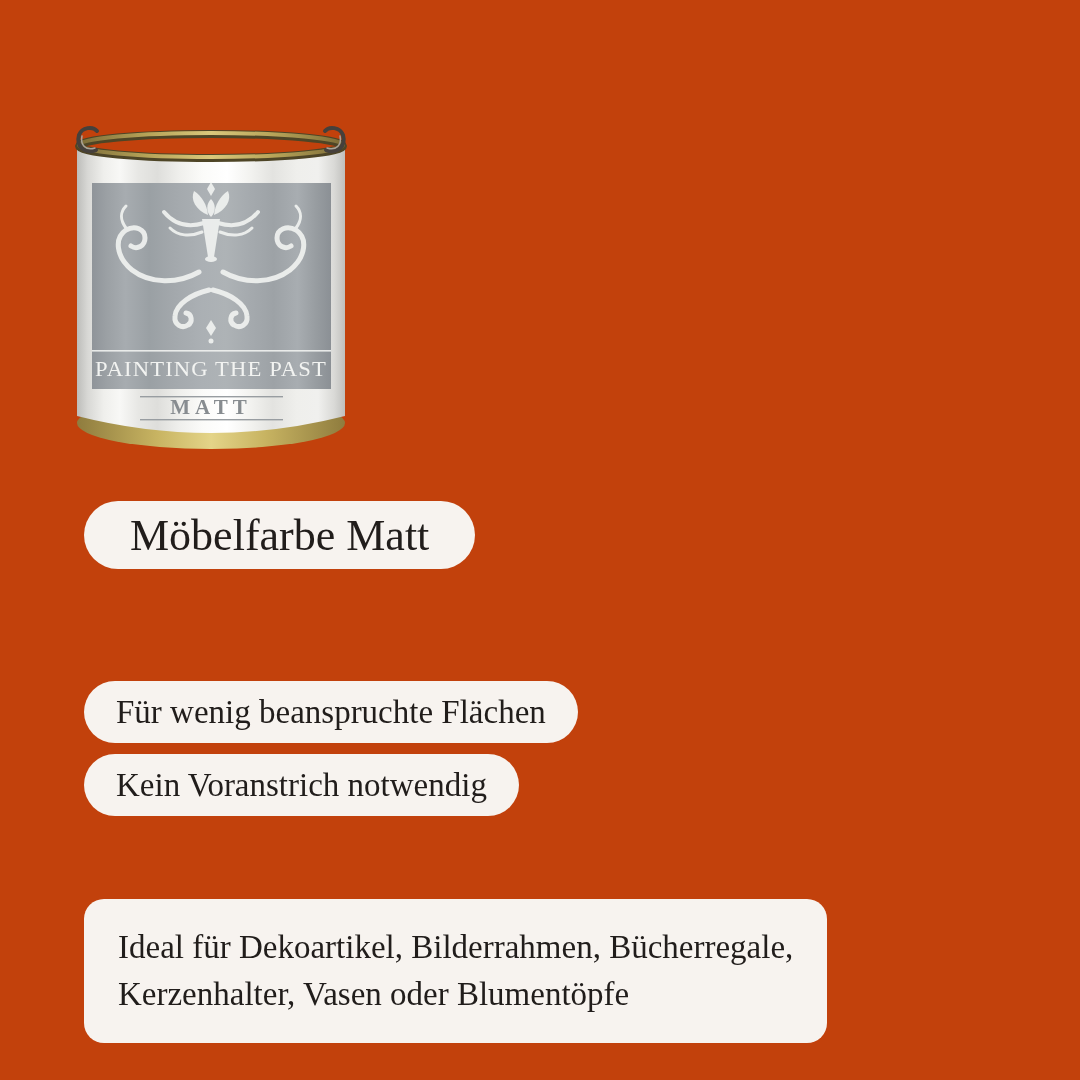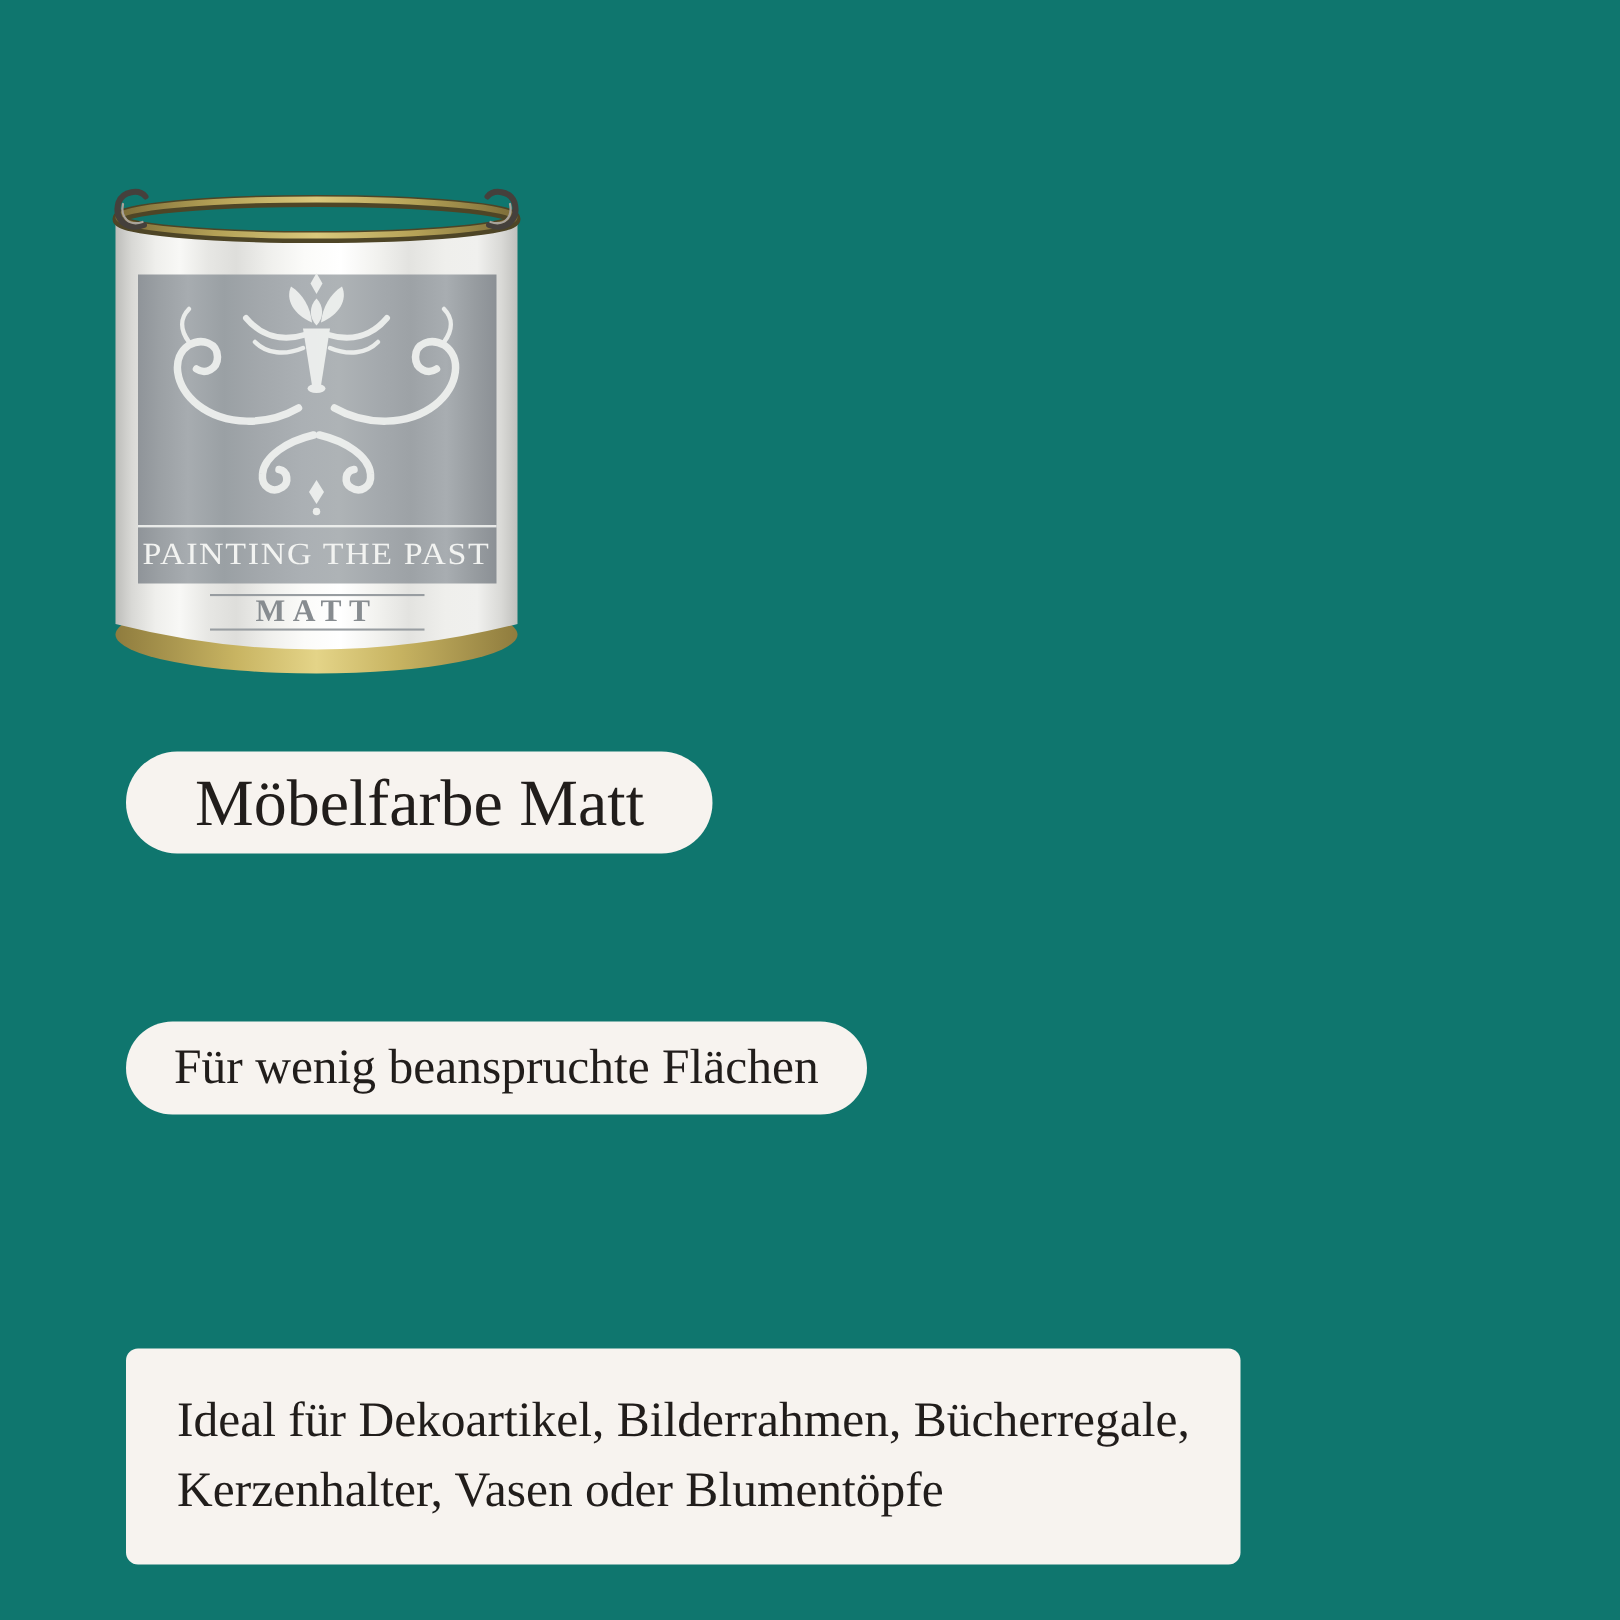--- a/index.html
+++ b/index.html
@@ -1,19 +1,19 @@
 <!DOCTYPE html>
 <html><head>
 <meta charset="utf-8">
 <style>
   html,body{margin:0;padding:0;}
   .canvas{
     position:relative;
     width:1080px;height:1080px;
-    background:#0f766e;
+    background:#c2410c;
     overflow:hidden;
     font-family:"Liberation Serif","DejaVu Serif",serif;
   }
   .can-wrap{
     position:absolute;left:74px;top:120px;width:274px;height:344px;
   }
   .pill{
     position:absolute;
     background:#f7f3ef;
     color:#211d1b;
@@ -34,21 +34,21 @@
     font-size:33px;
   }
   #feat1{left:84px;top:608px;}
   #feat2{left:84px;top:681px;}
   #feat3{left:84px;top:754px;}
   #feat4{left:84px;top:826px;}
   .pill-big{
     left:84px;top:899px;
     height:auto;
     min-height:112px;
-    border-radius:8px;
+    border-radius:20px;
     padding:16px 34px;
     font-size:33px;
     line-height:1.42;
     white-space:pre-line;
     max-width:880px;
   }
   svg text{font-family:"Liberation Serif","DejaVu Serif",serif;}
 </style>
 </head>
 <body>
@@ -162,18 +162,21 @@
     </svg>
   </div>
 
   <div class="pill pill-title">
     <span>Möbelfarbe Matt</span>
   </div>
 
   <div class="pill pill-feature" id="feat2">
     <span>Für wenig beanspruchte Flächen</span>
   </div>
+  <div class="pill pill-feature" id="feat3">
+    <span>Kein Voranstrich notwendig</span>
+  </div>
   <div class="pill pill-big">
     <span>Ideal für Dekoartikel, Bilderrahmen, Bücherregale,
 Kerzenhalter, Vasen oder Blumentöpfe</span>
   </div>
 
 </div>
 
 </body></html>

